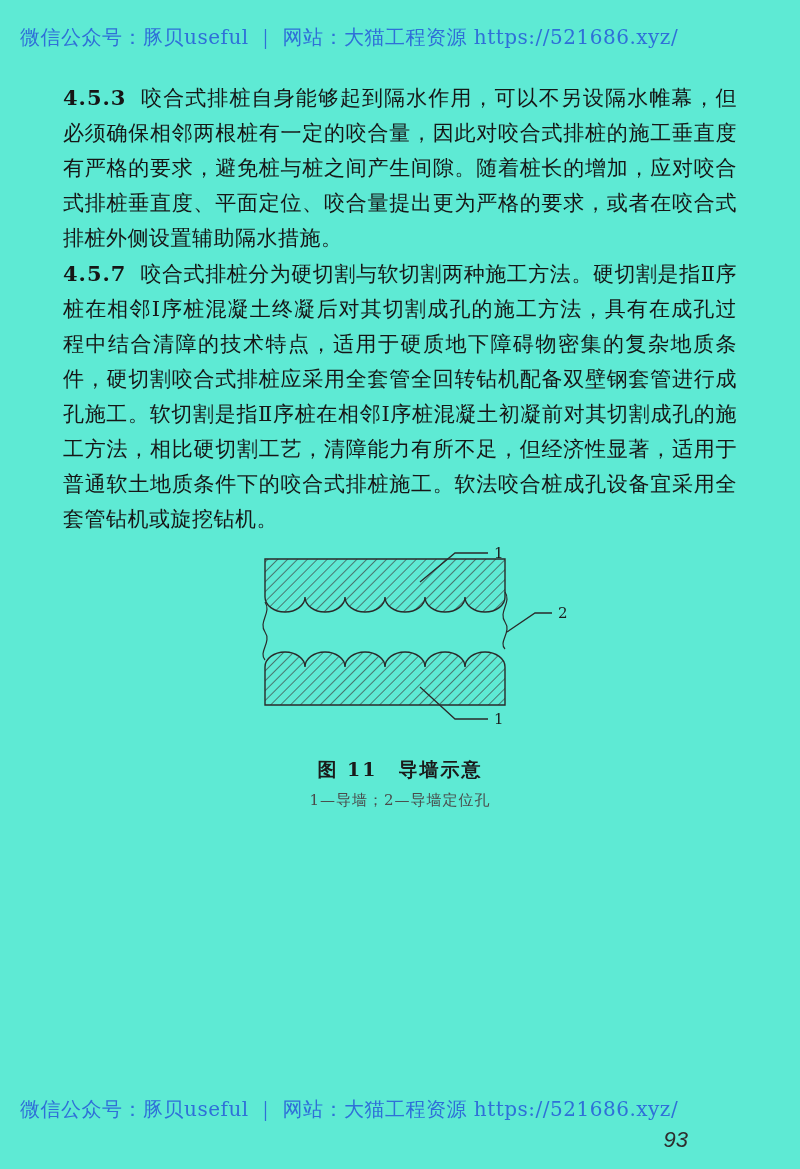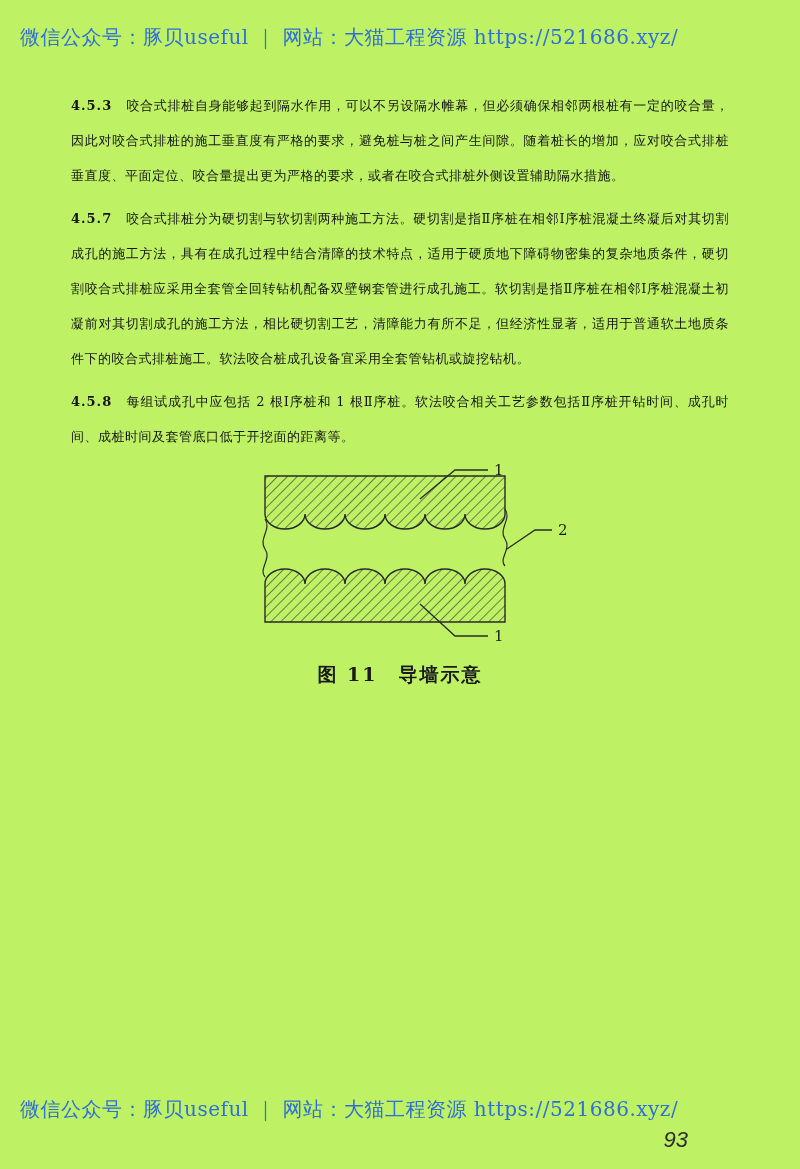--- a/index.html
+++ b/index.html
@@ -2,21 +2,21 @@
 <html><head>
 <meta charset="utf-8">
 <style>
   * { box-sizing: border-box; }
   html, body { margin: 0; padding: 0; background: #ffffff; }
   .page {
     position: relative;
     width: 800px;
     height: 1169px;
     margin: 0 auto;
-    background: #bef264;
+    background: #5eead4;
     overflow: hidden;
     font-family: "DejaVu Serif", "Liberation Serif", serif;
     color: #1c1c1c;
   }
   .watermark {
     position: absolute;
     left: 20px;
     font-size: 20px;
     letter-spacing: 0.5px;
     color: #2f6fd8;
@@ -24,40 +24,40 @@
   }
   .watermark.top { top: 24px; }
   .watermark.bottom { bottom: 46px; }
   .content {
     position: absolute;
     top: 80px;
     left: 63px;
     width: 674px;
   }
   .para {
-    margin: 8px;
-    font-size: 13px;
+    margin: 0;
+    font-size: 21px;
     line-height: 35px;
     text-align: justify;
     letter-spacing: 0.5px;
     color: #161616;
     font-weight: 500;
   }
   .para .secnum {
     font-weight: 700;
     padding-right: 14px;
     letter-spacing: 1px;
   }
   .figure {
     margin: 10px auto 0 auto;
     text-align: center;
   }
   .fig-svg { display: block; margin: 0 auto; }
   .fig-caption {
-    margin-top: 8px;
+    margin-top: 20px;
     font-size: 19px;
     font-weight: 600;
     color: #1a1a1a;
     letter-spacing: 2px;
   }
   .fig-legend {
     margin-top: 8px;
     font-size: 15px;
     color: #4a4a4a;
     letter-spacing: 1px;
@@ -83,21 +83,20 @@
 <div class="page">
 
   <div class="watermark top">微信公众号：豚贝useful ｜ 网站：大猫工程资源 https://521686.xyz/</div>
 
   <div class="content">
 
     <p class="para"><span class="secnum">4.5.3</span><span>咬合式排桩自身能够起到隔水作用，可以不另设隔水帷幕，但必须确保相邻两根桩有一定的咬合量，因此对咬合式排桩的施工垂直度有严格的要求，避免桩与桩之间产生间隙。随着桩长的增加，应对咬合式排桩垂直度、平面定位、咬合量提出更为严格的要求，或者在咬合式排桩外侧设置辅助隔水措施。</span></p>
 
     <p class="para"><span class="secnum">4.5.7</span><span>咬合式排桩分为硬切割与软切割两种施工方法。硬切割是指Ⅱ序桩在相邻Ⅰ序桩混凝土终凝后对其切割成孔的施工方法，具有在成孔过程中结合清障的技术特点，适用于硬质地下障碍物密集的复杂地质条件，硬切割咬合式排桩应采用全套管全回转钻机配备双壁钢套管进行成孔施工。软切割是指Ⅱ序桩在相邻Ⅰ序桩混凝土初凝前对其切割成孔的施工方法，相比硬切割工艺，清障能力有所不足，但经济性显著，适用于普通软土地质条件下的咬合式排桩施工。软法咬合桩成孔设备宜采用全套管钻机或旋挖钻机。</span></p>
 
-    <p class="para"><span class="secnum">4.5.8</span><span>每组试成孔中应包括 2 根Ⅰ序桩和 1 根Ⅱ序桩。软法咬合相关工艺参数包括Ⅱ序桩开钻时间、成孔时间、成桩时间及套管底口低于开挖面的距离等。</span></p>
 
 
     <figure class="figure">
       <svg class="fig-svg" width="360" height="190" viewBox="0 0 360 190">
         <defs>
           <pattern id="hatch" width="7" height="7" patternUnits="userSpaceOnUse" patternTransform="rotate(45)">
             <line x1="0" y1="0" x2="0" y2="7" stroke="#3a3a3a" stroke-width="1.3"></line>
           </pattern>
         </defs>
 
@@ -123,20 +122,21 @@
         <polyline points="200,35 235,6 268,6" fill="none" stroke="#2a2a2a" stroke-width="1.3"></polyline>
         <polyline points="287,85 315,66 332,66" fill="none" stroke="#2a2a2a" stroke-width="1.3"></polyline>
         <polyline points="200,140 235,172 268,172" fill="none" stroke="#2a2a2a" stroke-width="1.3"></polyline>
 
         <text x="274" y="11">1</text>
         <text x="338" y="71">2</text>
         <text x="274" y="177">1</text>
       </svg>
 
       <figcaption class="fig-caption">图 11　导墙示意</figcaption>
+      <div class="fig-legend">1—导墙；2—导墙定位孔</div>
     </figure>
 
   </div>
 
   <div class="watermark bottom">微信公众号：豚贝useful ｜ 网站：大猫工程资源 https://521686.xyz/</div>
 
   <div class="page-number">93</div>
 
 </div>
 

